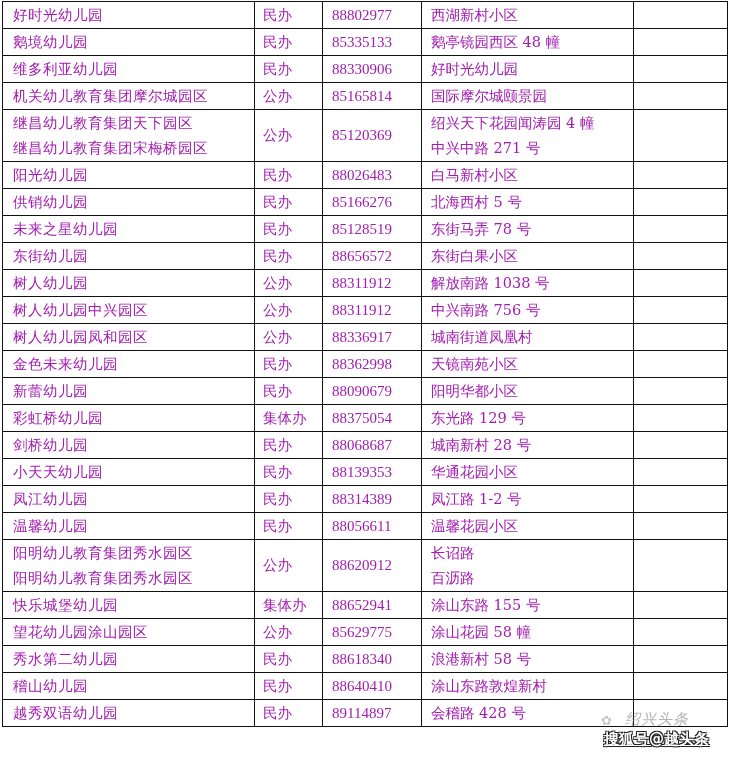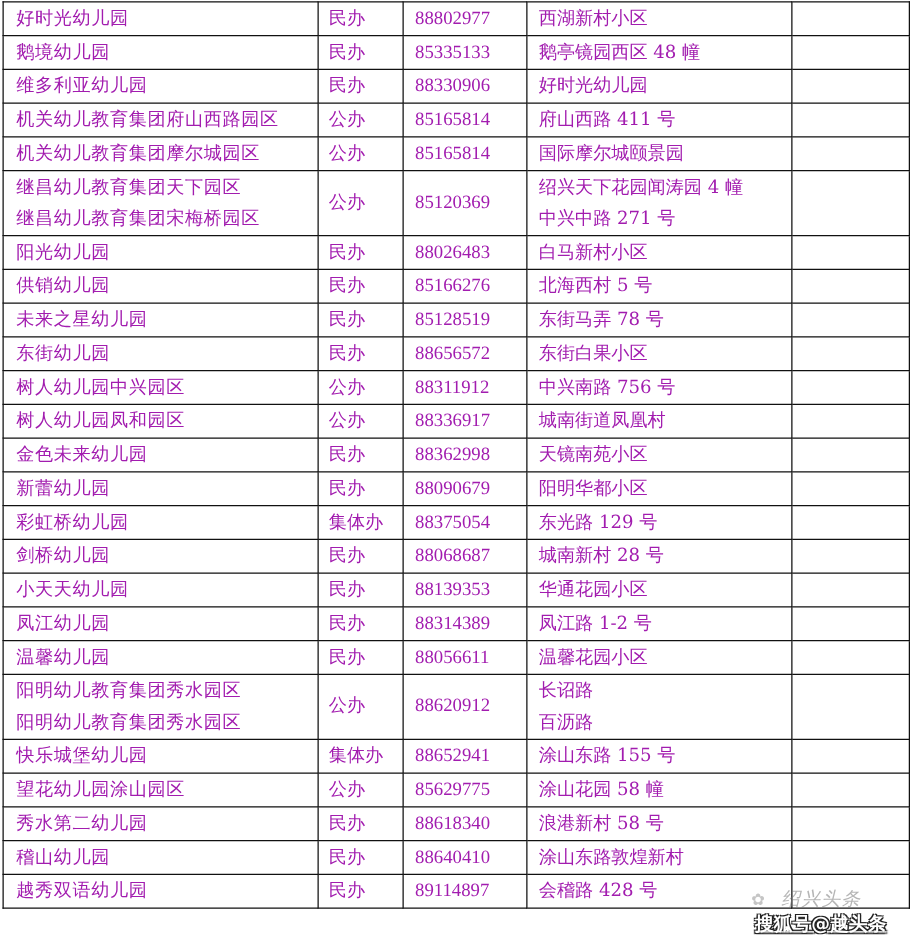--- a/index.html
+++ b/index.html
@@ -95,31 +95,20 @@
           </td>
           <td class="type">民办</td>
           <td class="phone">88330906</td>
           <td class="addr">
             <span class="line">好时光幼儿园</span>
           </td>
           <td class="extra"></td>
         </tr>
         <tr>
           <td class="name">
-            <span class="line">机关幼儿教育集团府山西路园区</span>
-          </td>
-          <td class="type">公办</td>
-          <td class="phone">85165814</td>
-          <td class="addr">
-            <span class="line">府山西路 411 号</span>
-          </td>
-          <td class="extra"></td>
-        </tr>
-        <tr>
-          <td class="name">
             <span class="line">机关幼儿教育集团摩尔城园区</span>
           </td>
           <td class="type">公办</td>
           <td class="phone">85165814</td>
           <td class="addr">
             <span class="line">国际摩尔城颐景园</span>
           </td>
           <td class="extra"></td>
         </tr>
         <tr>
@@ -169,20 +158,31 @@
           <td class="extra"></td>
         </tr>
         <tr>
           <td class="name">
             <span class="line">东街幼儿园</span>
           </td>
           <td class="type">民办</td>
           <td class="phone">88656572</td>
           <td class="addr">
             <span class="line">东街白果小区</span>
+          </td>
+          <td class="extra"></td>
+        </tr>
+        <tr>
+          <td class="name">
+            <span class="line">树人幼儿园</span>
+          </td>
+          <td class="type">公办</td>
+          <td class="phone">88311912</td>
+          <td class="addr">
+            <span class="line">解放南路 1038 号</span>
           </td>
           <td class="extra"></td>
         </tr>
         <tr>
           <td class="name">
             <span class="line">树人幼儿园中兴园区</span>
           </td>
           <td class="type">公办</td>
           <td class="phone">88311912</td>
           <td class="addr">

